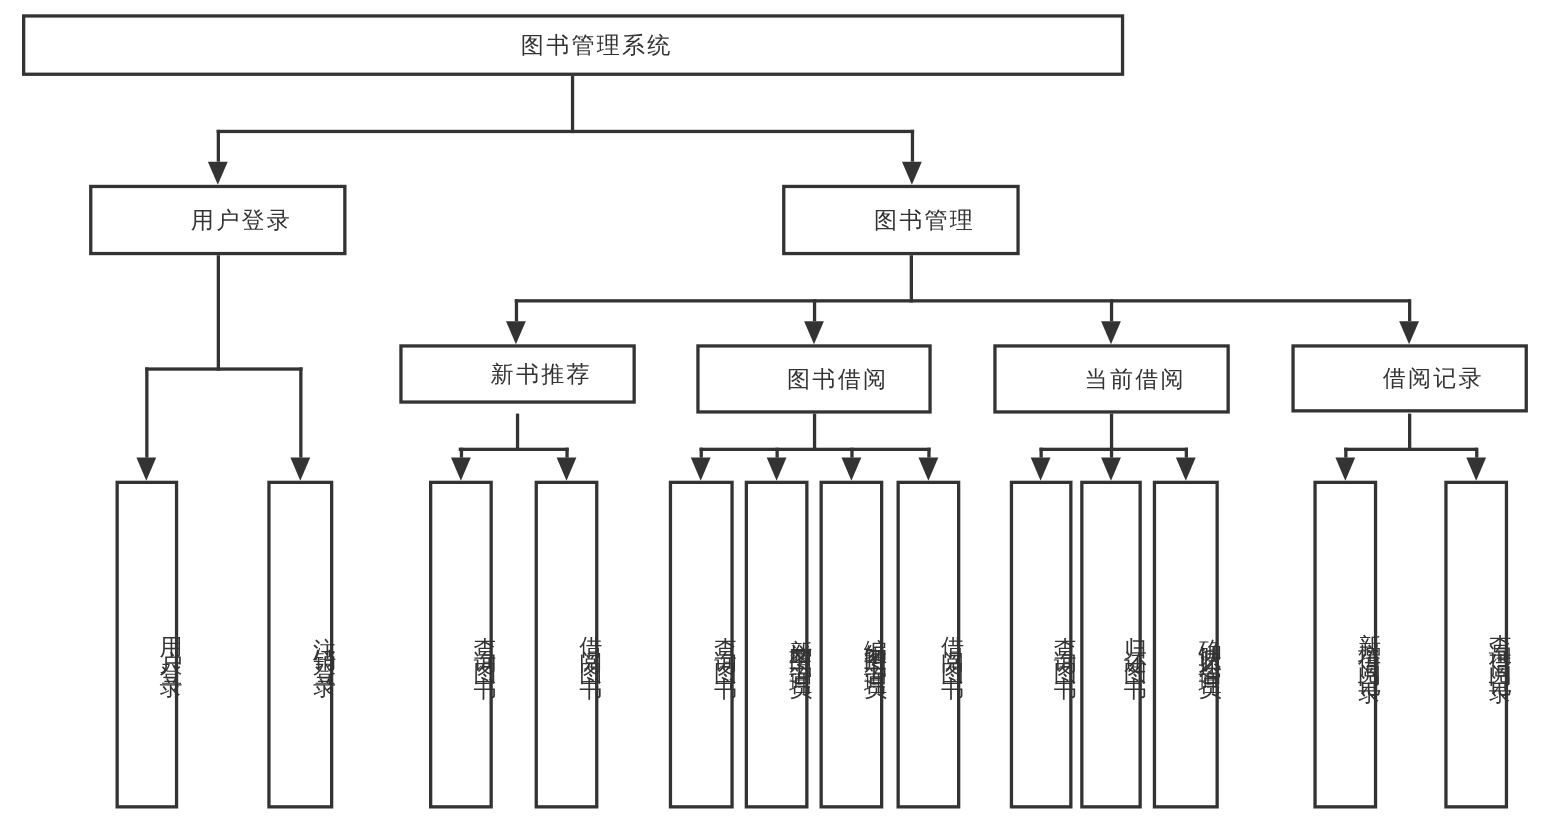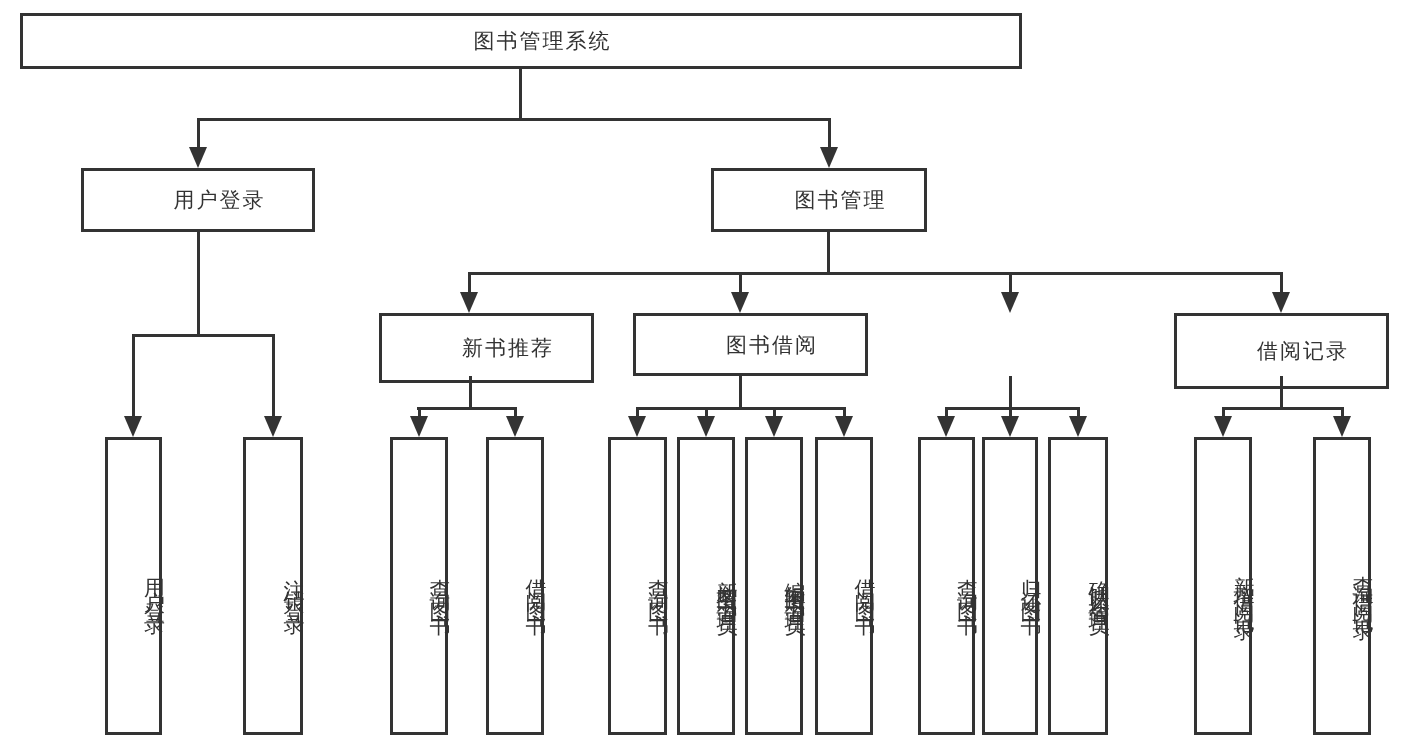--- a/index.html
+++ b/index.html
@@ -60,27 +60,30 @@
   <div class="arrow" style="left:132px;top:334px;height:82px;"></div>
   <div class="arrow" style="left:272px;top:334px;height:82px;"></div>
 
   <div class="vl" style="left:827px;top:232px;width:3px;height:43px;"></div>
   <div class="hl" style="left:468px;top:272px;width:814px;height:3px;"></div>
   <div class="arrow" style="left:468px;top:272px;height:20px;"></div>
   <div class="arrow" style="left:739px;top:272px;height:20px;"></div>
   <div class="arrow" style="left:1009px;top:272px;height:20px;"></div>
   <div class="arrow" style="left:1280px;top:272px;height:20px;"></div>
 
-  <div class="box hbox" style="left:363px;top:313px;width:215px;height:70px;margin-left:16px;">
+  <div class="box hbox" style="left:363px;top:313px;width:215px;height:54px;">
     <span>新书推荐</span>
   </div>
-  <div class="box hbox" style="left:633px;top:313px;width:235px;height:63px;">
+  <div class="box hbox" style="left:633px;top:313px;width:214px;height:63px;">
     <span>图书借阅</span>
   </div>
-  <div class="box hbox" style="left:1174px;top:313px;width:215px;height:76px;">
+  <div class="box hbox" style="left:903px;top:313px;width:215px;height:63px;">
+    <span>当前借阅</span>
+  </div>
+  <div class="box hbox" style="left:1174px;top:313px;width:215px;height:62px;">
     <span>借阅记录</span>
   </div>
 
   <div class="vl" style="left:469px;top:376px;width:3px;height:34px;"></div>
   <div class="hl" style="left:417px;top:407px;width:100px;height:3px;"></div>
   <div class="arrow" style="left:418px;top:407px;height:9px;"></div>
   <div class="arrow" style="left:514px;top:407px;height:9px;"></div>
 
   <div class="vl" style="left:739px;top:376px;width:3px;height:34px;"></div>
   <div class="hl" style="left:636px;top:407px;width:210px;height:3px;"></div>

